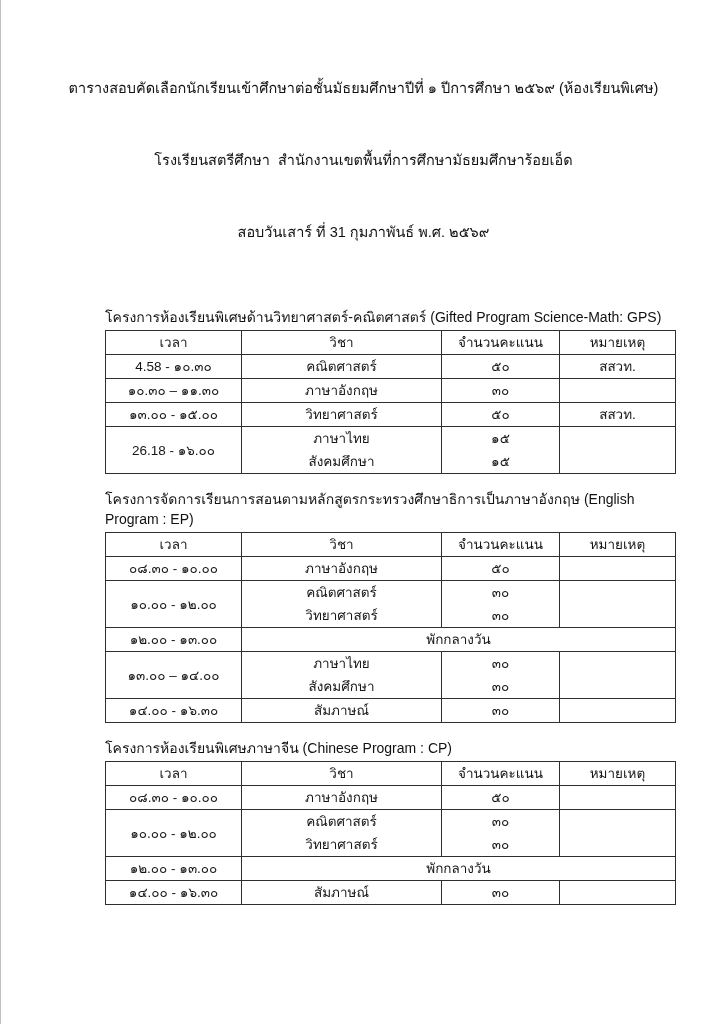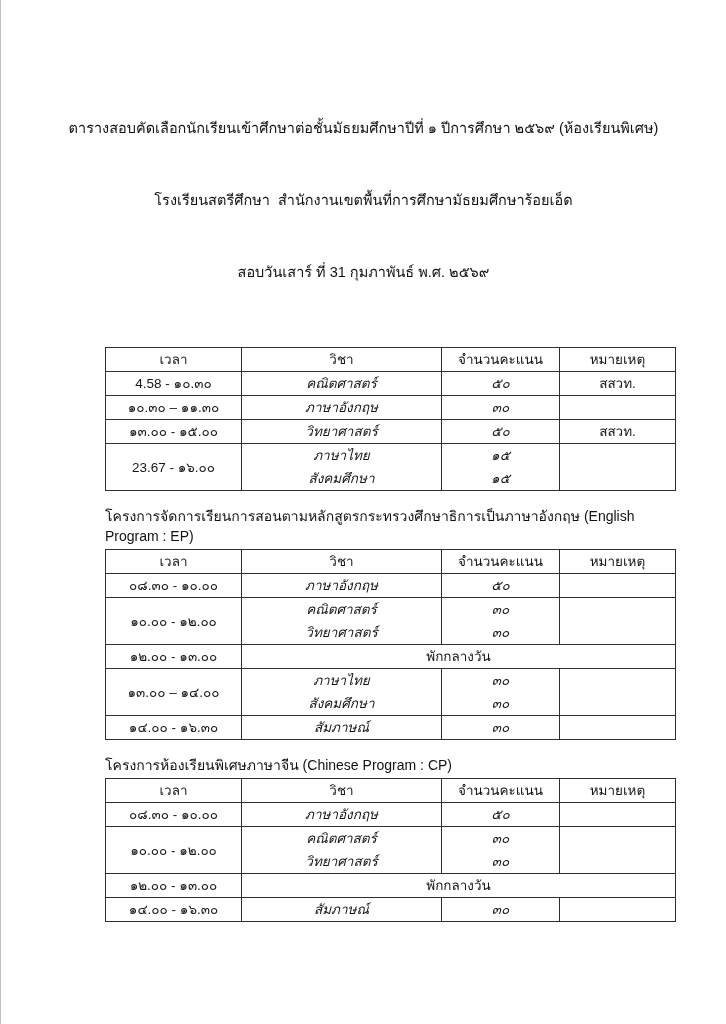--- a/index.html
+++ b/index.html
@@ -8,21 +8,21 @@
   .sheet {
     position:relative;
     width:726px; height:1024px;
     margin:0 auto;
     background:#ffffff;
     color:#161616;
     overflow:hidden;
     border-left:1px solid #c2c2c2; 
   }
   .titles {
-    padding-top:68px;
+    padding-top:28px;
     text-align:center;
     font-size:14.5px;
     line-height:24px;
     color:#111;
     white-space:pre;
   }
   .content { margin:0 0 0 104px; width:572px; }
   section.program { margin-top:15px; }
   .program-caption {
     font-size:14px;
@@ -43,40 +43,41 @@
     font-weight:normal;
     text-align:center;
     vertical-align:middle;
     padding:0 2px;
     height:23px;
     line-height:23px;
     overflow:hidden;
     white-space:nowrap;
   }
   table.program-table tr.tall td { height:46px; }
-  table.program-table td .cell-line { line-height:23px; height:23px;font-style:italic; }
+  table.program-table td .cell-line { line-height:23px; height:23px; }
   col.c-time   { width:136px; }
   col.c-subj   { width:200px; }
   col.c-score  { width:118px; }
   col.c-remark { width:116px; }
 </style>
 </head>
 <body>
 
 <div class="sheet">
 
   <div class="titles">
     <div>ตารางสอบคัดเลือกนักเรียนเข้าศึกษาต่อชั้นมัธยมศึกษาปีที่ ๑ ปีการศึกษา ๒๕๖๙ (ห้องเรียนพิเศษ)</div>
     <div>โรงเรียนสตรีศึกษา  สำนักงานเขตพื้นที่การศึกษามัธยมศึกษาร้อยเอ็ด</div>
     <div>สอบวันเสาร์ ที่ 31 กุมภาพันธ์ พ.ศ. ๒๕๖๙</div>
   </div>
 
   <div class="content">
 
     <section class="program">
+      <h2 class="program-caption">โครงการห้องเรียนพิเศษด้านวิทยาศาสตร์-คณิตศาสตร์ (Gifted Program Science-Math: GPS)</h2>
       <table class="program-table">
         <colgroup>
             <col class="c-time">
             <col class="c-subj">
             <col class="c-score">
             <col class="c-remark">
           </colgroup>
         <thead>
             <tr>
               <th>เวลา</th>
@@ -110,21 +111,21 @@
               <td>๑๓.๐๐ - ๑๕.๐๐</td>
               <td>
                 <div class="cell-line">วิทยาศาสตร์</div>
               </td>
               <td>
                 <div class="cell-line">๕๐</div>
               </td>
               <td>สสวท.</td>
             </tr>
             <tr class="tall">
-              <td>23.67 - ๑๖.๐๐</td>
+              <td>26.18 - ๑๖.๐๐</td>
               <td>
                 <div class="cell-line">ภาษาไทย</div>
                 <div class="cell-line">สังคมศึกษา</div>
               </td>
               <td>
                 <div class="cell-line">๑๕</div>
                 <div class="cell-line">๑๕</div>
               </td>
               <td></td>
             </tr>

